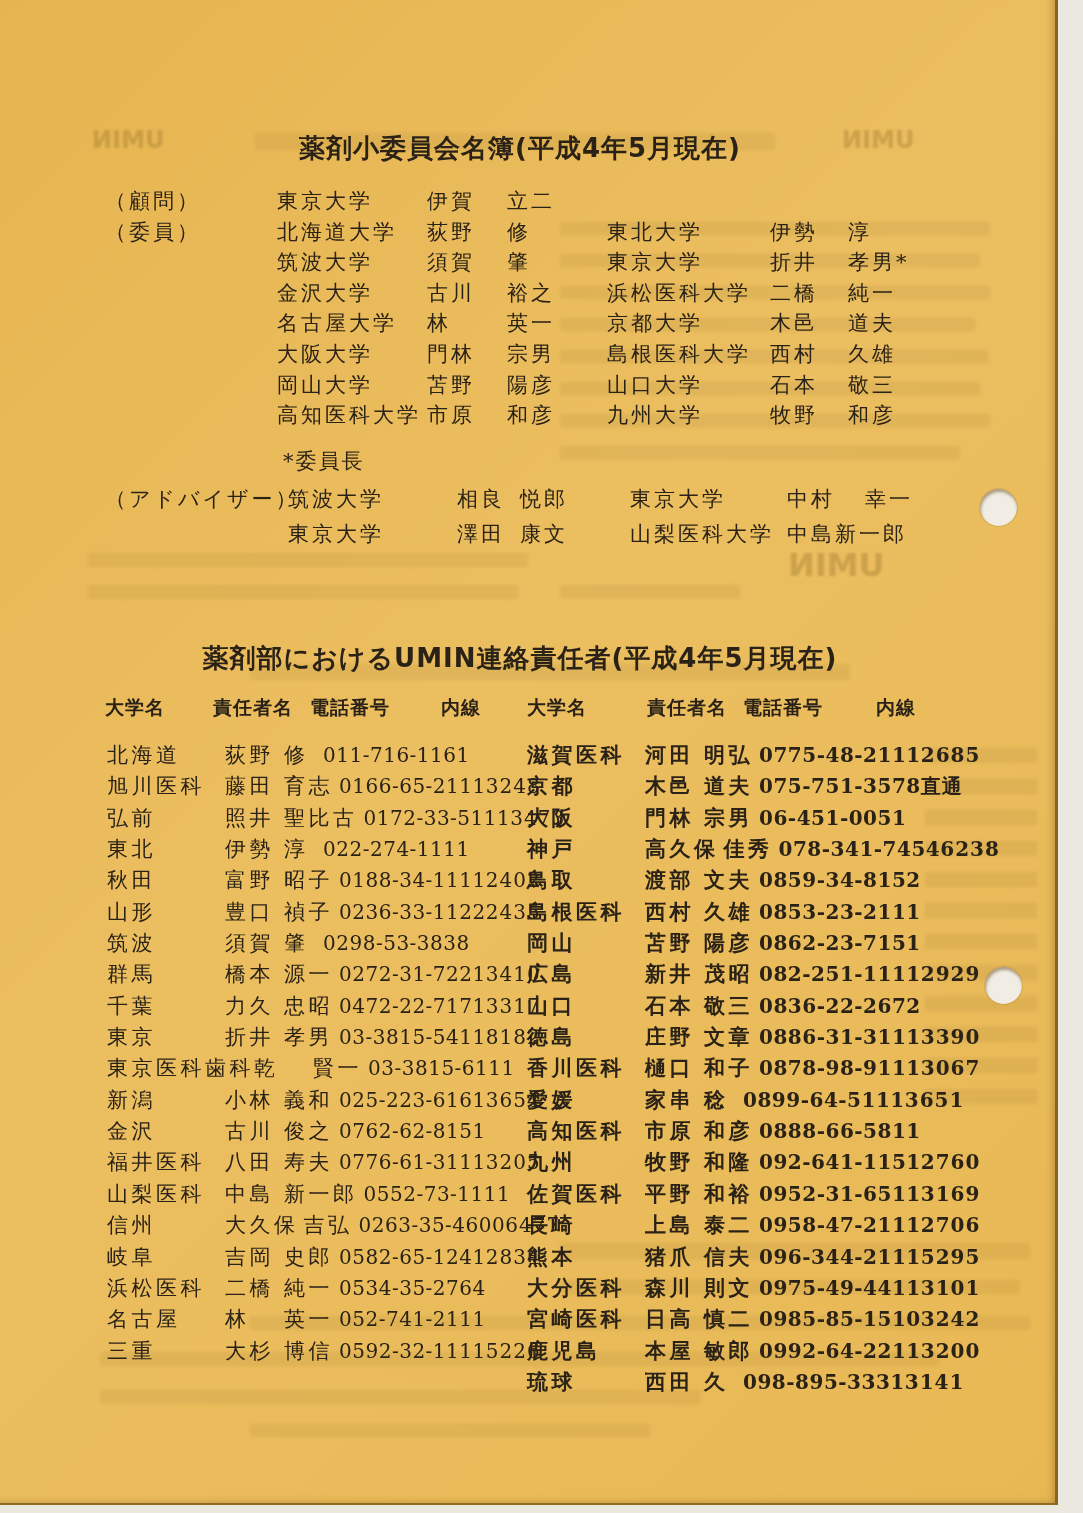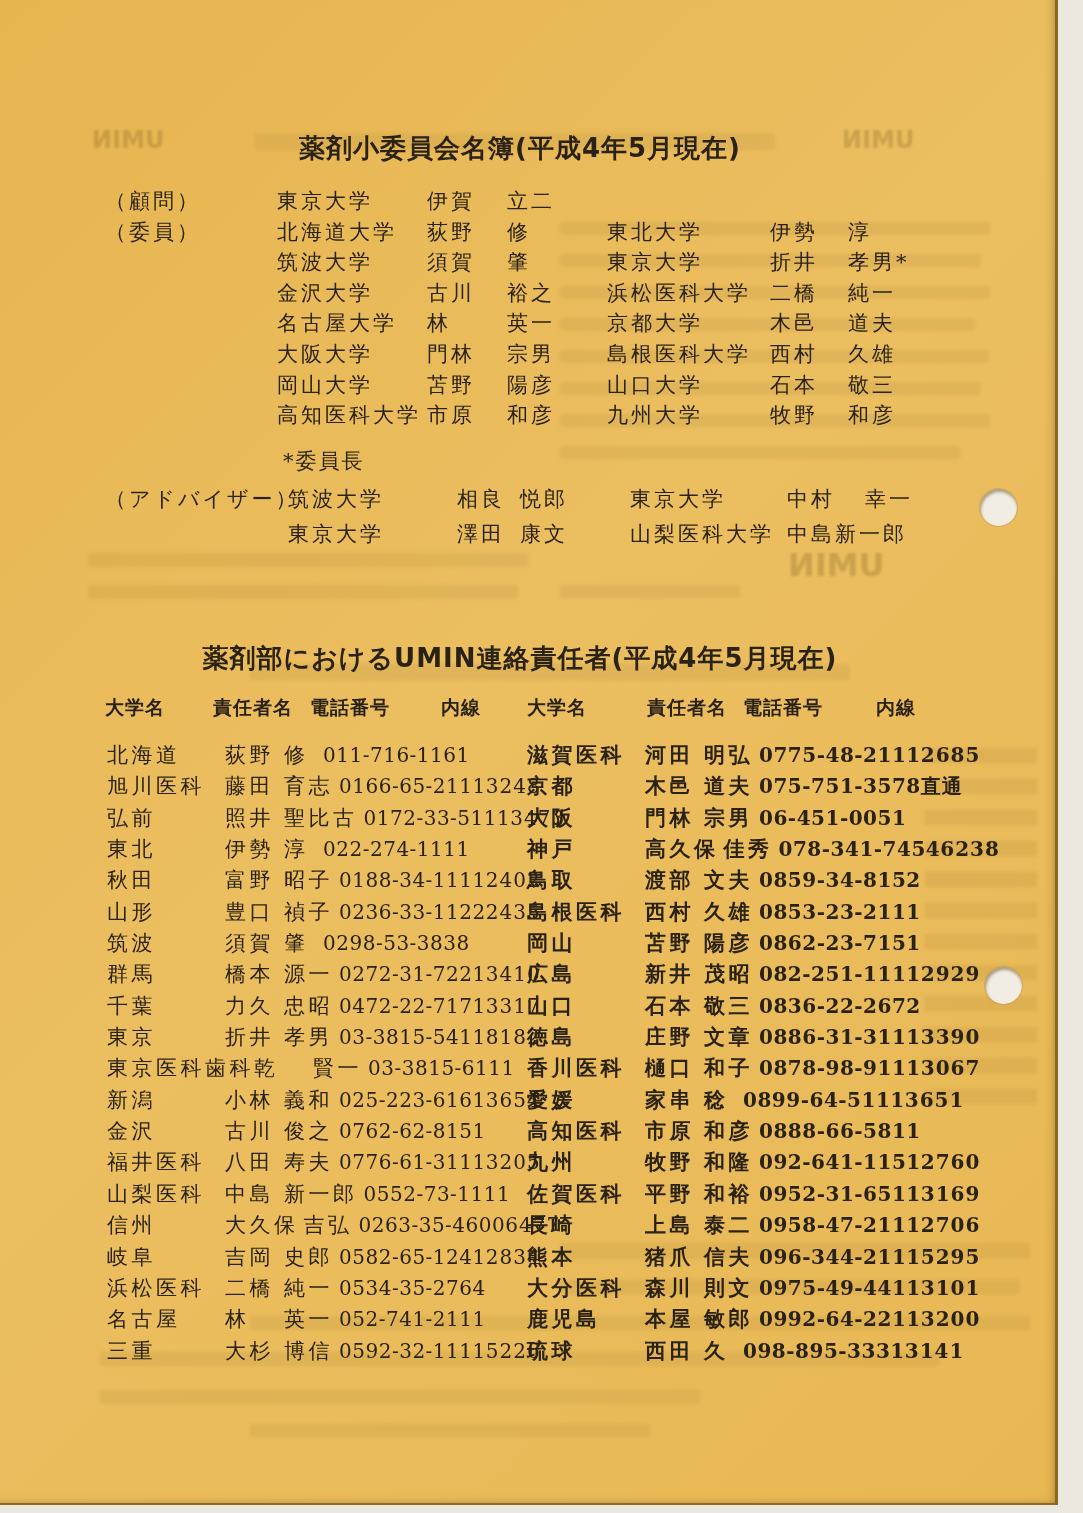--- a/index.html
+++ b/index.html
@@ -594,20 +594,29 @@
       <div class="t-row">
         <span class="t-uni">大分医科</span>
         <span class="t-name">
           <span class="t-sei">森川</span>
           <span class="t-mei">則文</span>
         </span>
         <span class="t-phone">0975-49-4411</span>
         <span class="t-ext">3101</span>
       </div>
 
+      <div class="t-row">
+        <span class="t-uni">宮崎医科</span>
+        <span class="t-name">
+          <span class="t-sei">日高</span>
+          <span class="t-mei">慎二</span>
+        </span>
+        <span class="t-phone">0985-85-1510</span>
+        <span class="t-ext">3242</span>
+      </div>
 
       <div class="t-row">
         <span class="t-uni">鹿児島</span>
         <span class="t-name">
           <span class="t-sei">本屋</span>
           <span class="t-mei">敏郎</span>
         </span>
         <span class="t-phone">0992-64-2211</span>
         <span class="t-ext">3200</span>
       </div>

